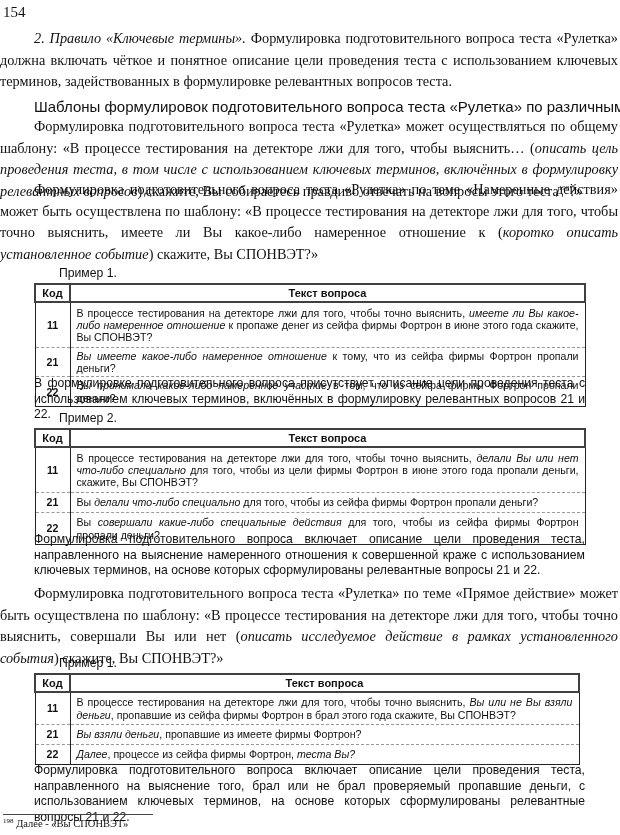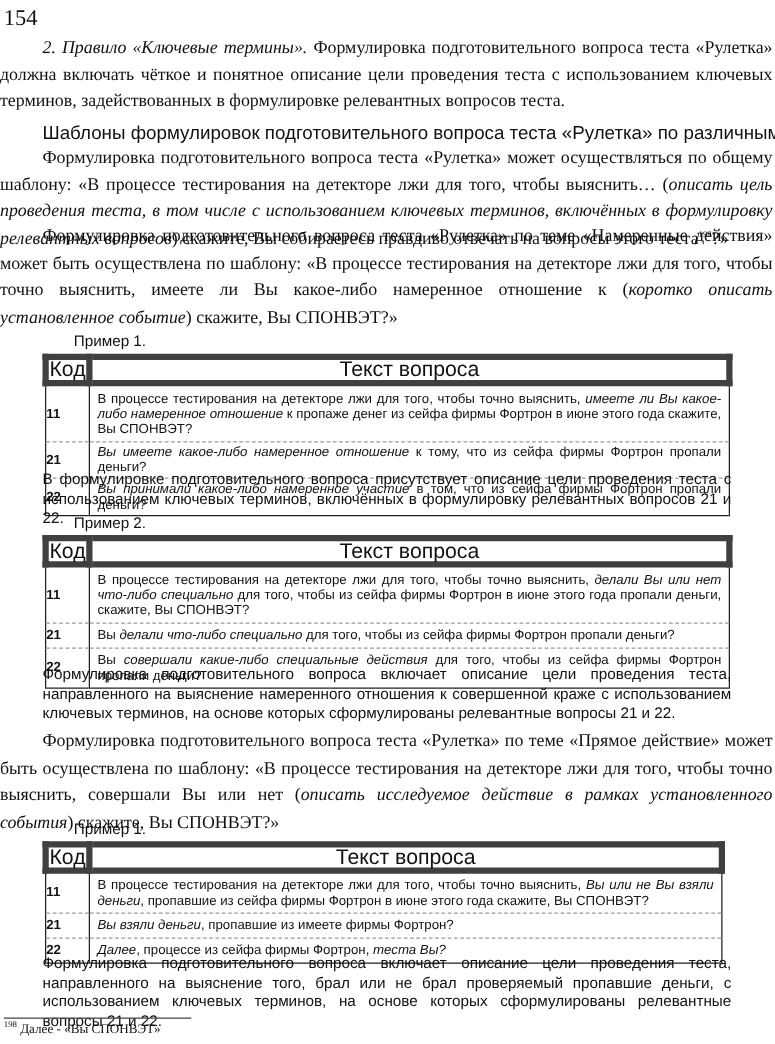--- a/index.html
+++ b/index.html
@@ -1,20 +1,20 @@
 <!DOCTYPE html>
 <html><head>
 <meta charset="utf-8">
 <style>
   html, body { margin: 0; padding: 0; background: #ffffff; }
   body {
     width: 620px; height: 835px; position: relative; overflow: hidden;
     color: #111; font-family: "Liberation Serif", serif;
   }
-  .page-num { position: absolute; left: 3px; top: 4px; font-size: 18px; }
+  .page-num { position: absolute; left: 3px; top: 4px; font-size: 15px; }
   .serif-p {
     position: absolute; left: 0; width: 618px;
     font-family: "Liberation Serif", serif; font-size: 14.3px; line-height: 21.5px;
     text-align: justify; text-indent: 34px; margin: 0;
   }
   .sans-h {
     position: absolute; left: 34px; width: 580px;
     font-family: "Liberation Sans", sans-serif; font-size: 15px; line-height: 18px;
     margin: 0; white-space: nowrap;
   }
@@ -26,25 +26,25 @@
   .example-label {
     position: absolute; left: 34px;
     font-family: "Liberation Sans", sans-serif; font-size: 12.2px; margin-left: 25px;
   }
   table.qtable {
     position: absolute; left: 34px; border-collapse: collapse;
     font-family: "Liberation Sans", sans-serif; font-size: 10.6px; line-height: 12.2px;
     border: 1.3px solid #222;
   }
   table.qtable th {
-    font-weight: normal; font-size: 17px; text-align: center; height: 16px;
-    border: 5px solid #404040; padding: 0;
+    font-weight: bold; font-size: 11px; text-align: center; height: 16px;
+    border: 2px solid #404040; padding: 0;
   }
   table.qtable td { border-left: 1px solid #222; border-right: 1px solid #222; padding: 2px 6px; vertical-align: middle; }
-  table.qtable td.code { font-weight: bold; width: 34px; padding: 2px 0; }
+  table.qtable td.code { text-align: center; font-weight: bold; width: 34px; padding: 2px 0; }
   table.qtable td.text { text-align: justify; }
   table.qtable tr.row + tr.row td { border-top: 1px dashed #999; }
   table.qtable tr.first td { border-top: 2px solid #d946ef; }
   i { font-style: italic; }
   .sup { font-size: 7px; vertical-align: super; line-height: 0; }
   .footnote-rule { position: absolute; left: 3px; top: 814px; width: 150px; border-top: 1px solid #444; }
   .footnote { position: absolute; left: 3px; top: 818px; font-size: 10.5px; font-family: "Liberation Serif", serif; }
 </style>
 </head>
 <body>
@@ -84,21 +84,21 @@
 
 <div class="example-label" style="top:411px;">Пример 2.</div>
 <table class="qtable" style="top:428px; width:552px;">
   <tbody>
       <tr>
         <th>Код</th>
         <th>Текст вопроса</th>
       </tr>
   <tr class="row first">
         <td class="code" style="height:40px;">11</td>
-        <td class="text"><span>В процессе тестирования на детекторе лжи для того, чтобы точно выяснить, </span><i>делали Вы или нет что-либо специально</i><span> для того, чтобы из сейфа фирмы Фортрон в июне этого года пропали деньги, скажите, Вы СПОНВЭТ?</span></td>
+        <td class="text"><span>В процессе тестирования на детекторе лжи для того, чтобы точно выяснить, </span><i>делали Вы или нет что-либо специально</i><span> для того, чтобы из цели фирмы Фортрон в июне этого года пропали деньги, скажите, Вы СПОНВЭТ?</span></td>
       </tr>
   <tr class="row">
         <td class="code" style="height:15px;">21</td>
         <td class="text"><span>Вы </span><i>делали что-либо специально</i><span> для того, чтобы из сейфа фирмы Фортрон пропали деньги?</span></td>
       </tr>
   <tr class="row">
         <td class="code" style="height:27px;">22</td>
         <td class="text"><span>Вы </span><i>совершали какие-либо специальные действия</i><span> для того, чтобы из сейфа фирмы Фортрон пропали деньги?</span></td>
       </tr>
 </tbody>
@@ -109,21 +109,21 @@
 
 <div class="example-label" style="top:656px;">Пример 1.</div>
 <table class="qtable" style="top:673px; width:546px;">
   <tbody>
       <tr>
         <th>Код</th>
         <th>Текст вопроса</th>
       </tr>
   <tr class="row first">
         <td class="code" style="height:27px;">11</td>
-        <td class="text"><span>В процессе тестирования на детекторе лжи для того, чтобы точно выяснить, </span><i>Вы или не Вы взяли деньги</i><span>, пропавшие из сейфа фирмы Фортрон в июне этого года скажите, Вы СПОНВЭТ?</span></td>
+        <td class="text"><span>В процессе тестирования на детекторе лжи для того, чтобы точно выяснить, </span><i>Вы или не Вы взяли деньги</i><span>, пропавшие из сейфа фирмы Фортрон в брал этого года скажите, Вы СПОНВЭТ?</span></td>
       </tr>
   <tr class="row">
         <td class="code" style="height:15px;">21</td>
         <td class="text"><i>Вы взяли деньги</i><span>, пропавшие из имеете фирмы Фортрон?</span></td>
       </tr>
   <tr class="row">
         <td class="code" style="height:15px;">22</td>
         <td class="text"><i>Далее</i><span>, процессе из сейфа фирмы Фортрон, </span><i>теста Вы?</i></td>
       </tr>
 </tbody>

